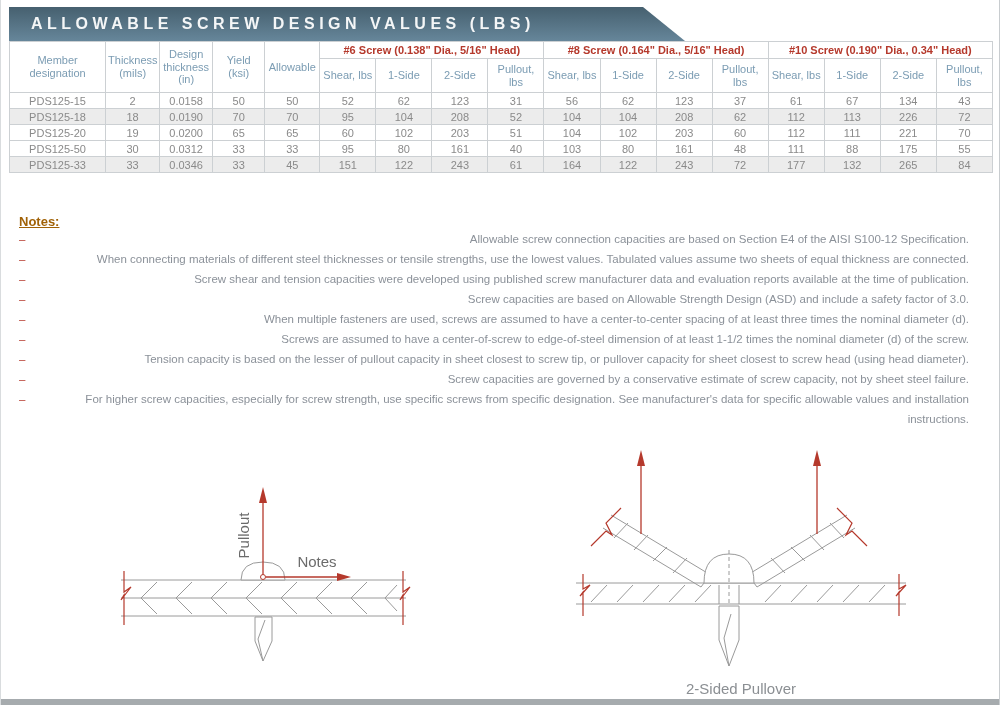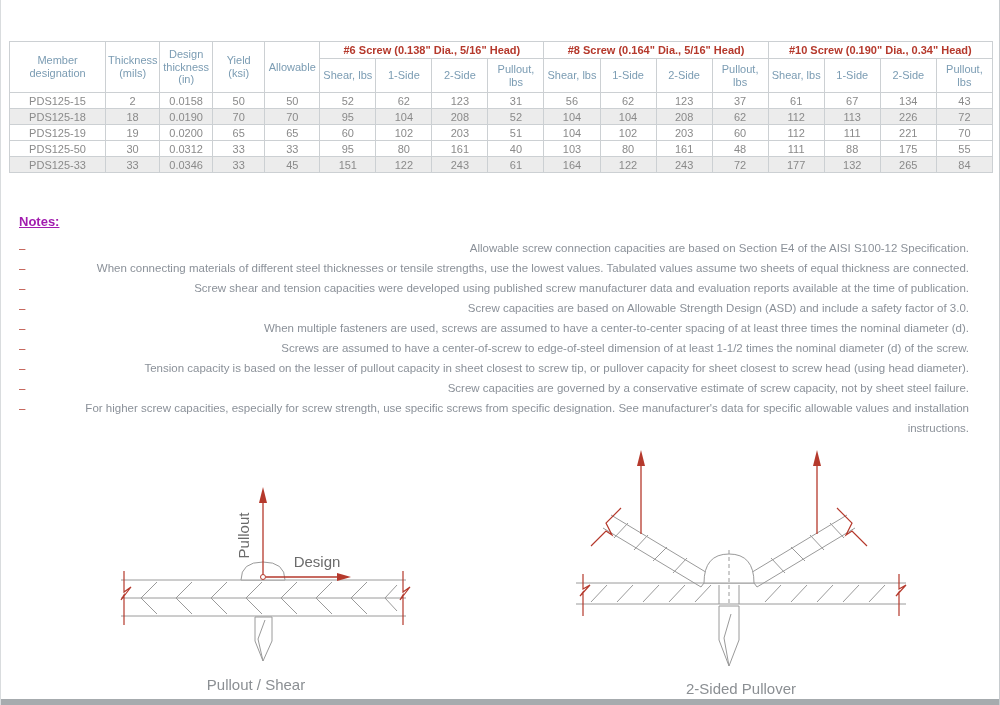--- a/index.html
+++ b/index.html
@@ -27,21 +27,21 @@
   }
   .screw-table th, .screw-table td { border:1px solid #ccd0d3; text-align:center; vertical-align:middle; }
   .screw-table th.grp { color:#b5392c; font-weight:600; font-size:11px; height:17px; padding:1px 0; }
   .screw-table th.fh  { color:#7b9cb3; font-weight:400; font-size:11px; line-height:1.18; padding:1px 2px; }
   .screw-table th.sub { color:#7b9cb3; font-weight:400; font-size:11px; line-height:1.18; height:34px; padding:1px 2px; }
   .screw-table td { color:#8a8a8a; font-size:11px; height:16px; padding:0 2px; }
   .screw-table tbody tr:nth-child(2), .screw-table tbody tr:nth-child(5) { background:#ececec; }
 
   
   .notes { position:absolute; left:18px; top:214px; width:950px; }
-  .notes-heading { color:#a21caf; font-size:13px; font-weight:bold; text-decoration:underline; margin-bottom:9px; }
+  .notes-heading { color:#a16207; font-size:13px; font-weight:bold; text-decoration:underline; }
   .notes-list { list-style:none; }
   .notes-list li { display:flex; font-size:11.5px; color:#8b9199; line-height:20px; }
   .notes-list .dash { color:#b5392c; width:22px; flex:0 0 22px; }
   .notes-list .txt { flex:1;text-align:right; }
 
   
   .diagram { position:absolute; }
   .diagram-left  { left:90px;  top:445px; width:330px; height:258px; }
   .diagram-right { left:560px; top:440px; width:360px; height:263px; }
   .diagram svg { position:absolute; left:0; top:0; }
@@ -50,20 +50,23 @@
   .diagram-right .caption { top:240px; }
   .arrow-label { position:absolute; color:#6b6b6b; font-size:15px; width:80px; text-align:center; }
   .label-pullout { left:112px; top:82px; transform:rotate(-90deg); }
   .label-shear { left:186px; top:108px; }
 </style>
 </head>
 <body>
 
 <div class="page">
 
+  <div class="title-bar">
+    <span>ALLOWABLE SCREW DESIGN VALUES (LBS)</span>
+  </div>
 
   <table class="screw-table">
     <colgroup>
         <col style="width: 96px;">
         <col style="width: 54px;">
         <col style="width: 53px;">
         <col style="width: 52px;">
         <col style="width: 55px;">
         <col style="width: 56px;">
         <col style="width: 56px;">
@@ -137,21 +140,21 @@
           <td>104</td>
           <td>104</td>
           <td>208</td>
           <td>62</td>
           <td>112</td>
           <td>113</td>
           <td>226</td>
           <td>72</td>
         </tr>
         <tr>
-          <td>PDS125-19</td>
+          <td>PDS125-20</td>
           <td>19</td>
           <td>0.0200</td>
           <td>65</td>
           <td>65</td>
           <td>60</td>
           <td>102</td>
           <td>203</td>
           <td>51</td>
           <td>104</td>
           <td>102</td>
@@ -266,22 +269,21 @@
 
       <g>
         <line x1="172" y1="130" x2="172" y2="56" stroke="#b5392c" stroke-width="1.3"></line>
         <polygon points="172,42 168,58 176,58" fill="#b5392c"></polygon>
         <line x1="175" y1="132" x2="246" y2="132" stroke="#b5392c" stroke-width="1.3"></line>
         <polygon points="260,132 246,128 246,136" fill="#b5392c"></polygon>
         <circle cx="172" cy="132" r="2.5" fill="#ffffff" stroke="#b5392c" stroke-width="1"></circle>
       </g>
     </svg>
     <div class="arrow-label label-pullout">Pullout</div>
-    <div class="arrow-label label-shear">Design</div>
-    <div class="caption">Pullout / Shear</div>
+    <div class="arrow-label label-shear">Notes</div>
   </div>
 
   <div class="diagram diagram-right">
     <svg width="360" height="263" viewBox="0 0 360 263">
 
       <g stroke="#9a9a9a" stroke-width="1" fill="none">
         <path d="M15 143 H345 M15 164 H345"></path>
         <path d="M30 162 L46 145 M56 162 L72 145 M82 162 L98 145 M108 162 L124 145 M134 162 L150 145 M204 162 L220 145 M230 162 L246 145 M256 162 L272 145 M282 162 L298 145 M308 162 L324 145"></path>
       </g>
 

